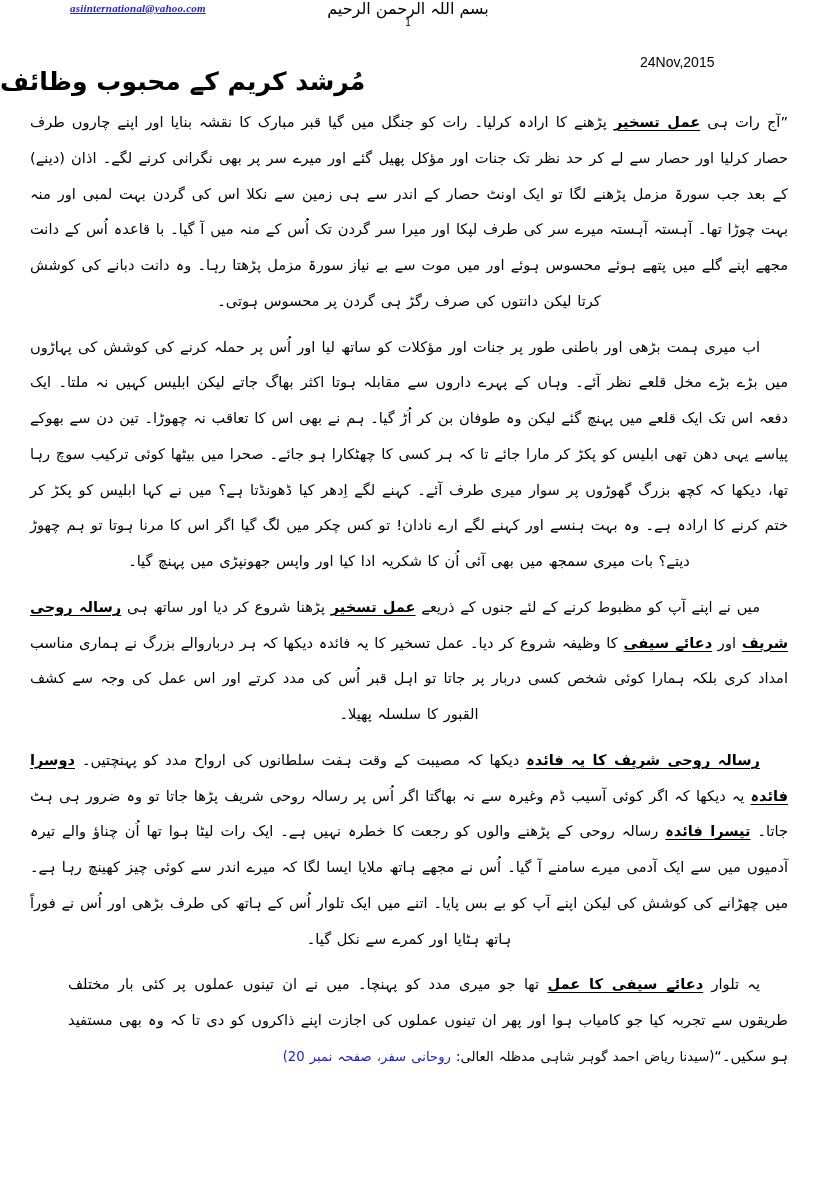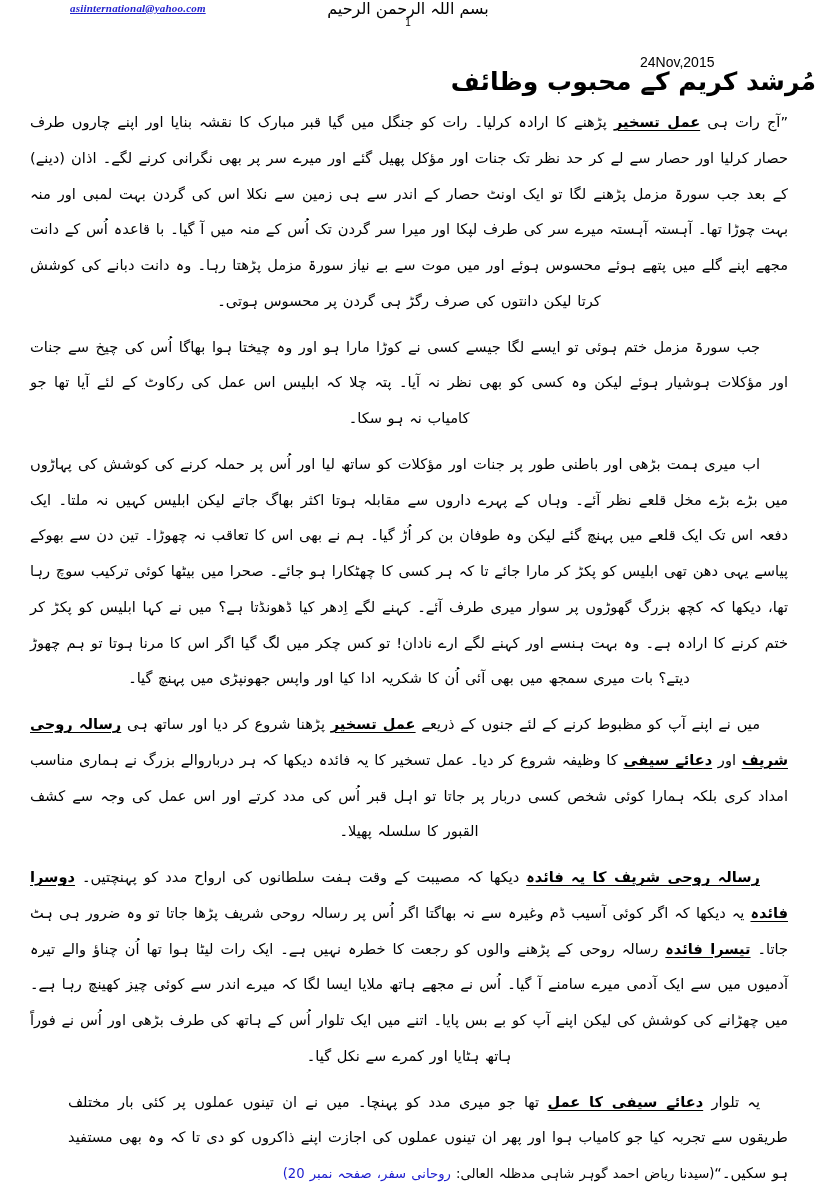--- a/index.html
+++ b/index.html
@@ -59,21 +59,21 @@
 
   
   .title-row{
     position:relative;
     height:58px;
     margin-top:6px;
   }
   .doc-title{
     position:absolute;
     left:0;right:0;top:0;
-    text-align:right;
+    text-align:left;
     font-family:"DejaVu Sans","Liberation Sans",sans-serif;
     font-size:25px;
     font-weight:bold;
     color:#000;
     direction:rtl;
     line-height:1.5;
   }
   .doc-date-holder{
     position:absolute;
     top:8px;
@@ -128,21 +128,20 @@
 
   <div class="title-row">
     <h1 class="doc-title">مُرشد کریم کے محبوب وظائف</h1>
     <div class="doc-date-holder">24Nov,2015</div>
   </div>
 
   <div class="body-wrap">
 
     <p class="para"><span>”آج رات ہی </span><b class="term">عمل تسخیر</b><span> پڑھنے کا ارادہ کرلیا۔ رات کو جنگل میں گیا قبر مبارک کا نقشہ بنایا اور اپنے چاروں طرف حصار کرلیا اور حصار سے لے کر حد نظر تک جنات اور مؤکل پھیل گئے اور میرے سر پر بھی نگرانی کرنے لگے۔ اذان (دینے) کے بعد جب سورۃ مزمل پڑھنے لگا تو ایک اونٹ حصار کے اندر سے ہی زمین سے نکلا اس کی گردن بہت لمبی اور منہ بہت چوڑا تھا۔ آہستہ آہستہ میرے سر کی طرف لپکا اور میرا سر گردن تک اُس کے منہ میں آ گیا۔ با قاعدہ اُس کے دانت مجھے اپنے گلے میں پتھے ہوئے محسوس ہوئے اور میں موت سے بے نیاز سورۃ مزمل پڑھتا رہا۔ وہ دانت دبانے کی کوشش کرتا لیکن دانتوں کی صرف رگڑ ہی گردن پر محسوس ہوتی۔</span></p>
 
-    <p class="para indent"><span>جب سورۃ مزمل ختم ہوئی تو ایسے لگا جیسے کسی نے کوڑا مارا ہو اور وہ چیختا ہوا بھاگا اُس کی چیخ سے جنات اور مؤکلات ہوشیار ہوئے لیکن وہ کسی کو بھی نظر نہ آیا۔ پتہ چلا کہ ابلیس اس عمل کی رکاوٹ کے لئے آیا تھا جو کامیاب نہ ہو سکا۔</span></p>
 
     <p class="para indent"><span>اب میری ہمت بڑھی اور باطنی طور پر جنات اور مؤکلات کو ساتھ لیا اور اُس پر حملہ کرنے کی کوشش کی پہاڑوں میں بڑے بڑے مخل قلعے نظر آئے۔ وہاں کے پہرے داروں سے مقابلہ ہوتا اکثر بھاگ جاتے لیکن ابلیس کہیں نہ ملتا۔ ایک دفعہ اس تک ایک قلعے میں پہنچ گئے لیکن وہ طوفان بن کر اُڑ گیا۔ ہم نے بھی اس کا تعاقب نہ چھوڑا۔ تین دن سے بھوکے پیاسے یہی دھن تھی ابلیس کو پکڑ کر مارا جائے تا کہ ہر کسی کا چھٹکارا ہو جائے۔ صحرا میں بیٹھا کوئی ترکیب سوچ رہا تھا، دیکھا کہ کچھ بزرگ گھوڑوں پر سوار میری طرف آئے۔ کہنے لگے اِدھر کیا ڈھونڈتا ہے؟ میں نے کہا ابلیس کو پکڑ کر ختم کرنے کا ارادہ ہے۔ وہ بہت ہنسے اور کہنے لگے ارے نادان! تو کس چکر میں لگ گیا اگر اس کا مرنا ہوتا تو ہم چھوڑ دیتے؟ بات میری سمجھ میں بھی آئی اُن کا شکریہ ادا کیا اور واپس جھونپڑی میں پہنچ گیا۔</span></p>
 
     <p class="para indent"><span>میں نے اپنے آپ کو مظبوط کرنے کے لئے جنوں کے ذریعے </span><b class="term">عمل تسخیر</b><span> پڑھنا شروع کر دیا اور ساتھ ہی </span><b class="term">رسالہ روحی شریف</b><span> اور </span><b class="term">دعائے سیفی</b><span> کا وظیفہ شروع کر دیا۔ عمل تسخیر کا یہ فائدہ دیکھا کہ ہر درباروالے بزرگ نے ہماری مناسب امداد کری بلکہ ہمارا کوئی شخص کسی دربار پر جاتا تو اہل قبر اُس کی مدد کرتے اور اس عمل کی وجہ سے کشف القبور کا سلسلہ پھیلا۔</span></p>
 
     <p class="para indent"><b class="term">رسالہ روحی شریف کا یہ فائدہ</b><span> دیکھا کہ مصیبت کے وقت ہفت سلطانوں کی ارواح مدد کو پہنچتیں۔ </span><b class="term">دوسرا فائدہ</b><span> یہ دیکھا کہ اگر کوئی آسیب ڈم وغیرہ سے نہ بھاگتا اگر اُس پر رسالہ روحی شریف پڑھا جاتا تو وہ ضرور ہی ہٹ جاتا۔ </span><b class="term">تیسرا فائدہ</b><span> رسالہ روحی کے پڑھنے والوں کو رجعت کا خطرہ نہیں ہے۔ ایک رات لیٹا ہوا تھا اُن چناؤ والے تیرہ آدمیوں میں سے ایک آدمی میرے سامنے آ گیا۔ اُس نے مجھے ہاتھ ملایا ایسا لگا کہ میرے اندر سے کوئی چیز کھینچ رہا ہے۔ میں چھڑانے کی کوشش کی لیکن اپنے آپ کو بے بس پایا۔ اتنے میں ایک تلوار اُس کے ہاتھ کی طرف بڑھی اور اُس نے فوراً ہاتھ ہٹایا اور کمرے سے نکل گیا۔</span></p>
 
     <p class="para indent last-right"><span>یہ تلوار </span><b class="term">دعائے سیفی کا عمل</b><span> تھا جو میری مدد کو پہنچا۔ میں نے ان تینوں عملوں پر کئی بار مختلف طریقوں سے تجربہ کیا جو کامیاب ہوا اور پھر ان تینوں عملوں کی اجازت اپنے ذاکروں کو دی تا کہ وہ بھی مستفید ہو سکیں۔“</span><span class="cite">(سیدنا ریاض احمد گوہر شاہی مدظلہ العالی: </span><span class="cite blue">روحانی سفر</span><span class="cite blue">، صفحہ نمبر 20)</span></p>
 
   </div>

